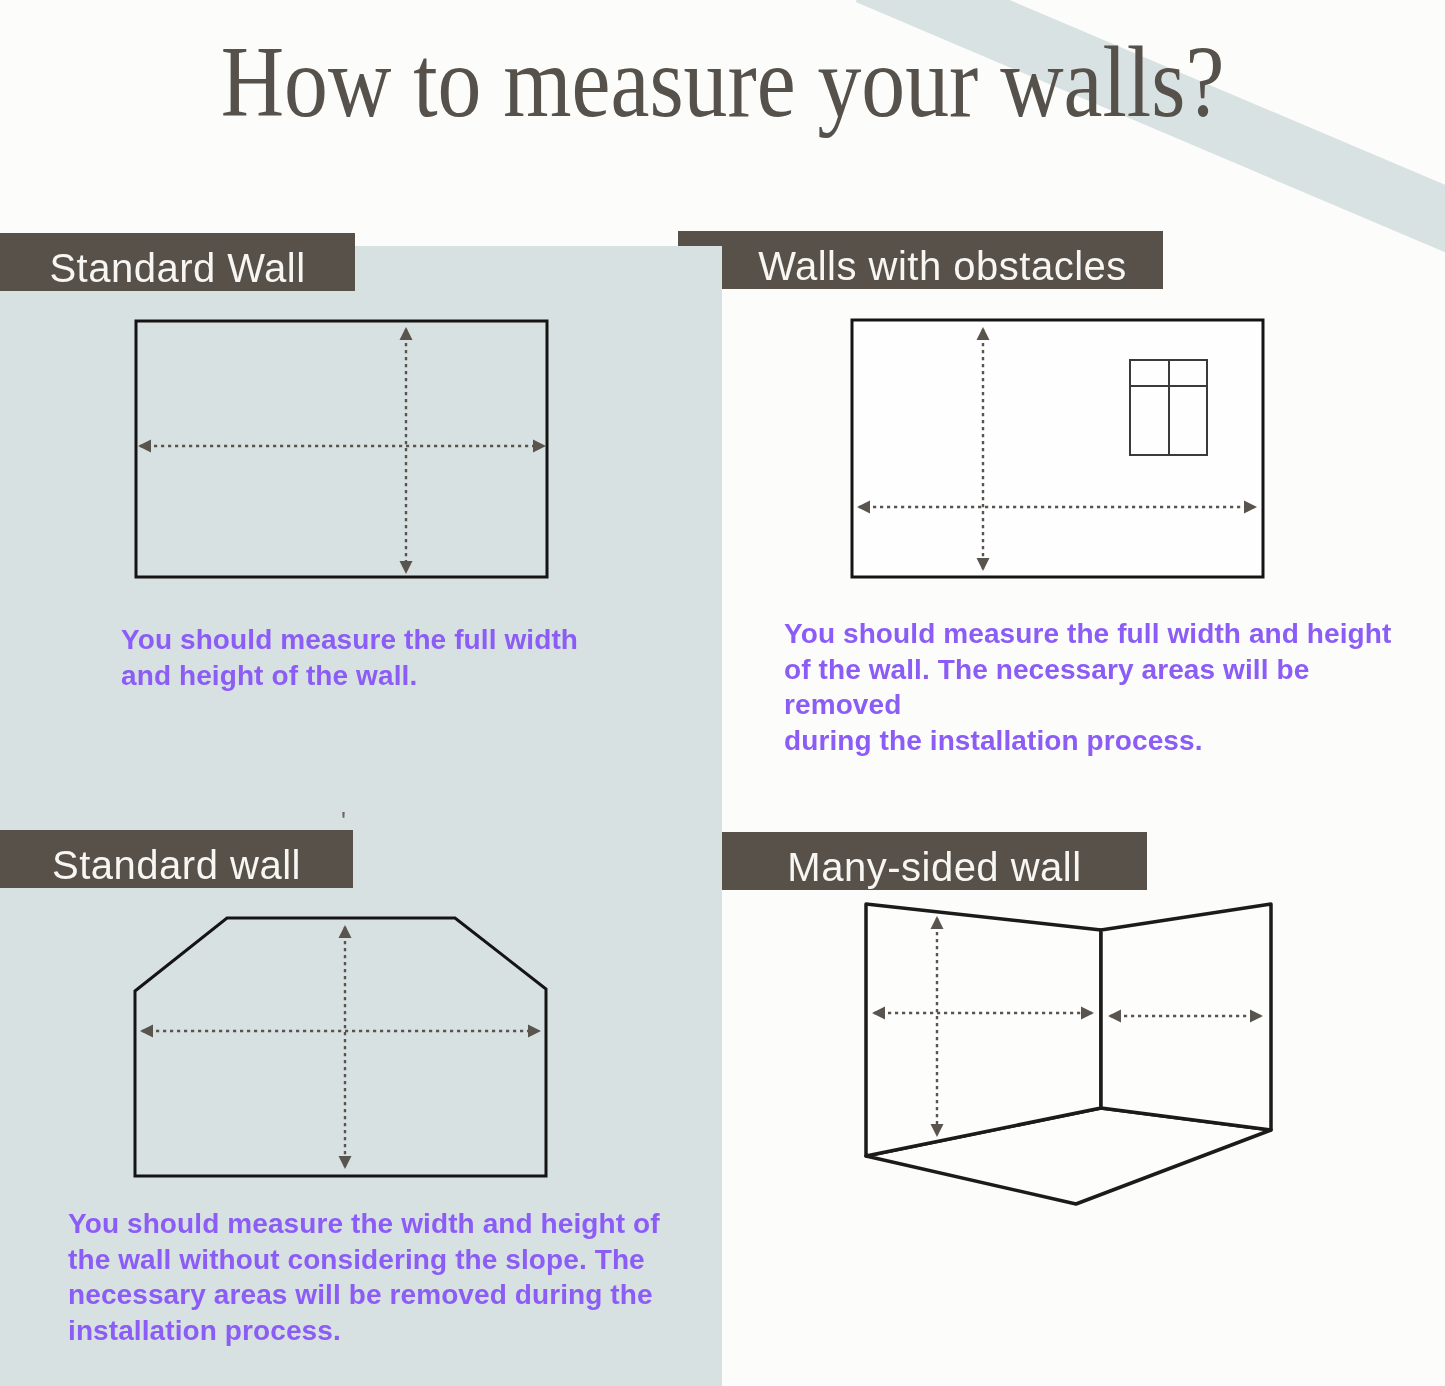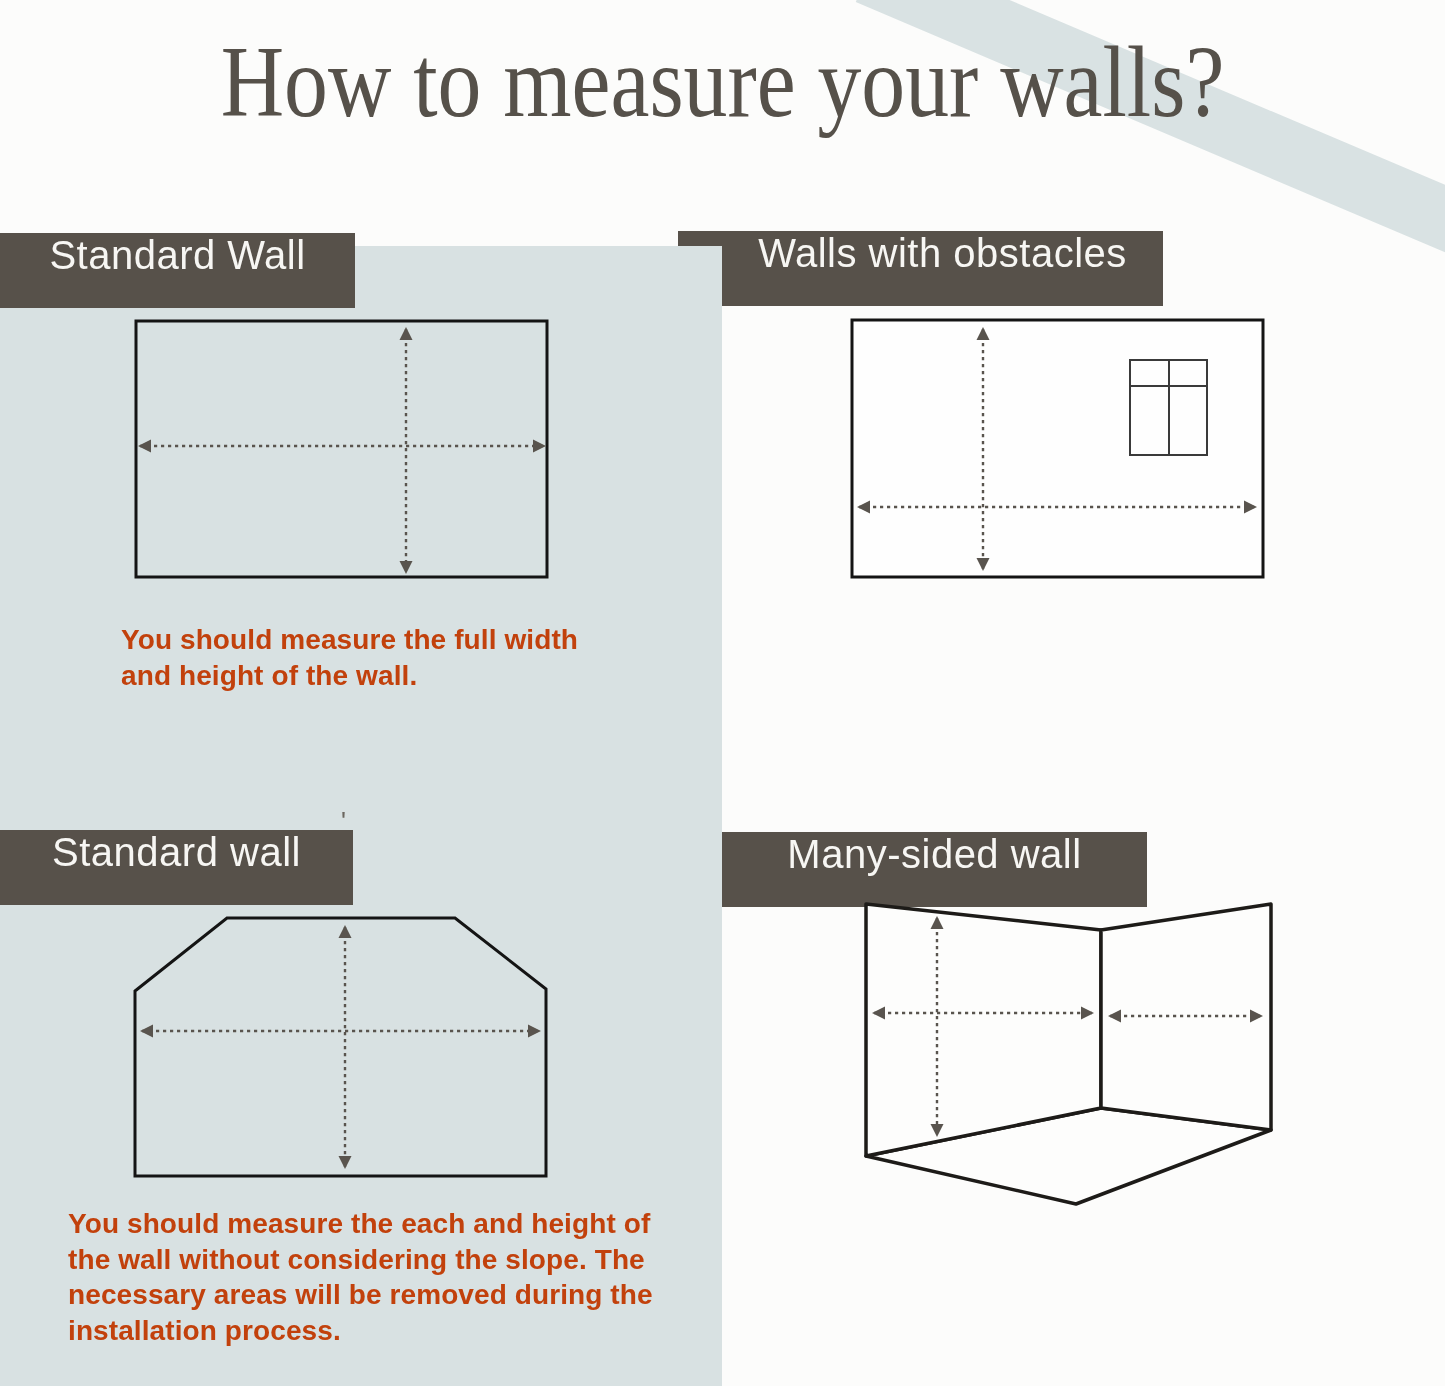--- a/index.html
+++ b/index.html
@@ -31,44 +31,44 @@
     font-family:"Liberation Serif", serif;
     font-size:102px;
     line-height:122px;
     color:#56514a;
     transform:scaleX(0.86);
     transform-origin:50% 50%;
     white-space:nowrap;
   }
   .hbar{
     position:absolute;
-    height:75px;
+    height:58px;
     background:#57514a;
     display:flex;
-    align-items:flex-start;
+    align-items:flex-end;
     justify-content:center;
     color:#f7f6f3;
     font-size:40px;
     letter-spacing:0.5px;
   }
   .hbar.behind{z-index:1;}
   .panel{z-index:2;}
   .hbar.front{z-index:3;}
   .bar-standard{left:0;top:233px;width:355px;}
   .bar-obstacles{left:678px;top:231px;width:485px;padding-left:0;}
   .bar-sloping{left:0;top:830px;width:353px;}
   .bar-many{left:722px;top:832px;width:425px;}
   .diagrams{
     position:absolute;left:0;top:0;width:1445px;height:1386px;
     z-index:4;
   }
   .caption{
     position:absolute;
     z-index:5;
-    color:#c2410c;
+    color:#8b5cf6;
     font-size:28px;
     line-height:35.5px;
     font-weight:600;
     white-space:pre-line;
     letter-spacing:0.1px;
   }
   .cap-standard{left:121px;top:622px;width:480px;}
   .cap-obstacles{left:784px;top:616px;width:640px;}
   .cap-sloping{left:68px;top:1206px;width:600px;}
   .cap-many{left:818px;top:1210px;width:620px;}
@@ -139,18 +139,21 @@
       <polygon points="866,904 1101,930 1101,1108 866,1156" fill="#fdfdfc" stroke="#1d1b18" stroke-width="3.5" stroke-linejoin="round"></polygon>
       <polygon points="1101,930 1271,904 1271,1130 1101,1108" fill="#fdfdfc" stroke="#1d1b18" stroke-width="3.5" stroke-linejoin="round"></polygon>
       <line x1="937" y1="918" x2="937" y2="1135" stroke="#59544e" stroke-width="2.4" stroke-dasharray="3.2 3.8" marker-start="url(#ah)" marker-end="url(#ah)"></line>
       <line x1="874" y1="1013" x2="1092" y2="1013" stroke="#59544e" stroke-width="2.4" stroke-dasharray="3.2 3.8" marker-start="url(#ah)" marker-end="url(#ah)"></line>
       <line x1="1110" y1="1016" x2="1261" y2="1016" stroke="#59544e" stroke-width="2.4" stroke-dasharray="3.2 3.8" marker-start="url(#ah)" marker-end="url(#ah)"></line>
     </g>
   </svg>
 
   <div class="caption cap-standard">You should measure the full width
 and height of the wall.</div>
-  <div class="caption cap-sloping">You should measure the each and height of
+  <div class="caption cap-obstacles">You should measure the full width and height
+of the wall. The necessary areas will be removed
+during the installation process.</div>
+  <div class="caption cap-sloping">You should measure the width and height of
 the wall without considering the slope. The
 necessary areas will be removed during the
 installation process.</div>
 
 </div>
 
 </body></html>

